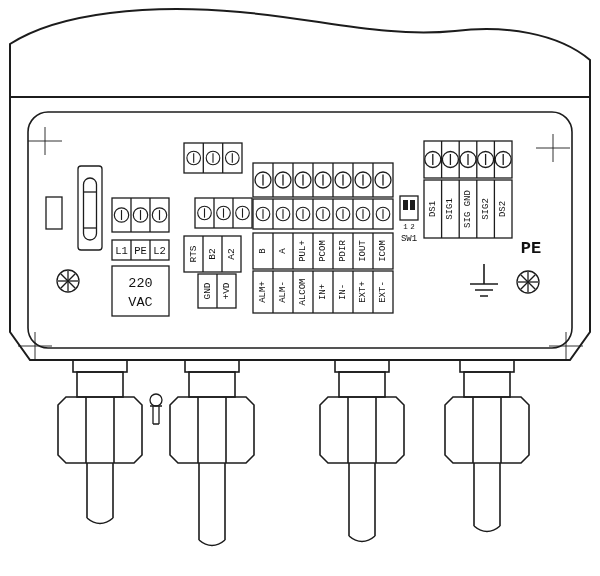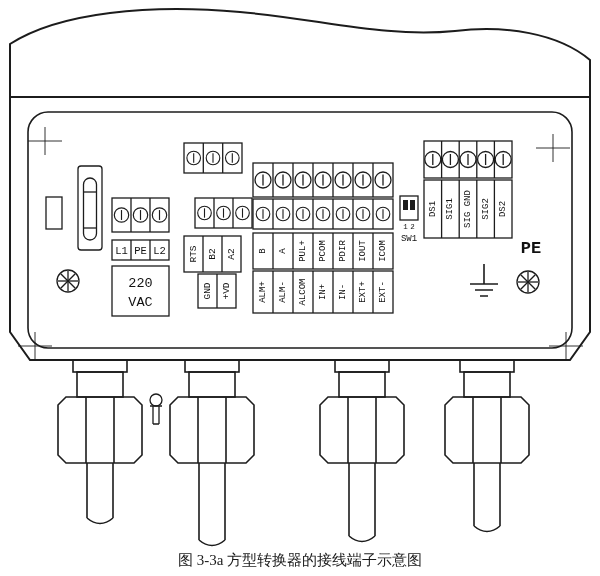--- a/index.html
+++ b/index.html
@@ -225,14 +225,13 @@
   </g>
   <g class="ln w16">
     <rect x="460" y="360" width="54" height="12"></rect>
     <rect x="464" y="372" width="46" height="25"></rect>
     <path d="M445,405 L453,397 L521,397 L529,405 L529,455 L521,463 L453,463 L445,455 Z"></path>
     <path d="M473,397V463M501,397V463"></path>
     <path d="M474,463V526 M500,463V526 M474,526 Q487,537 500,526"></path>
   </g>
 </svg>
 
-<div class="caption">图 3-3a 方型转换器的接线端子示意图</div>
 </div>
 
 </body></html>

